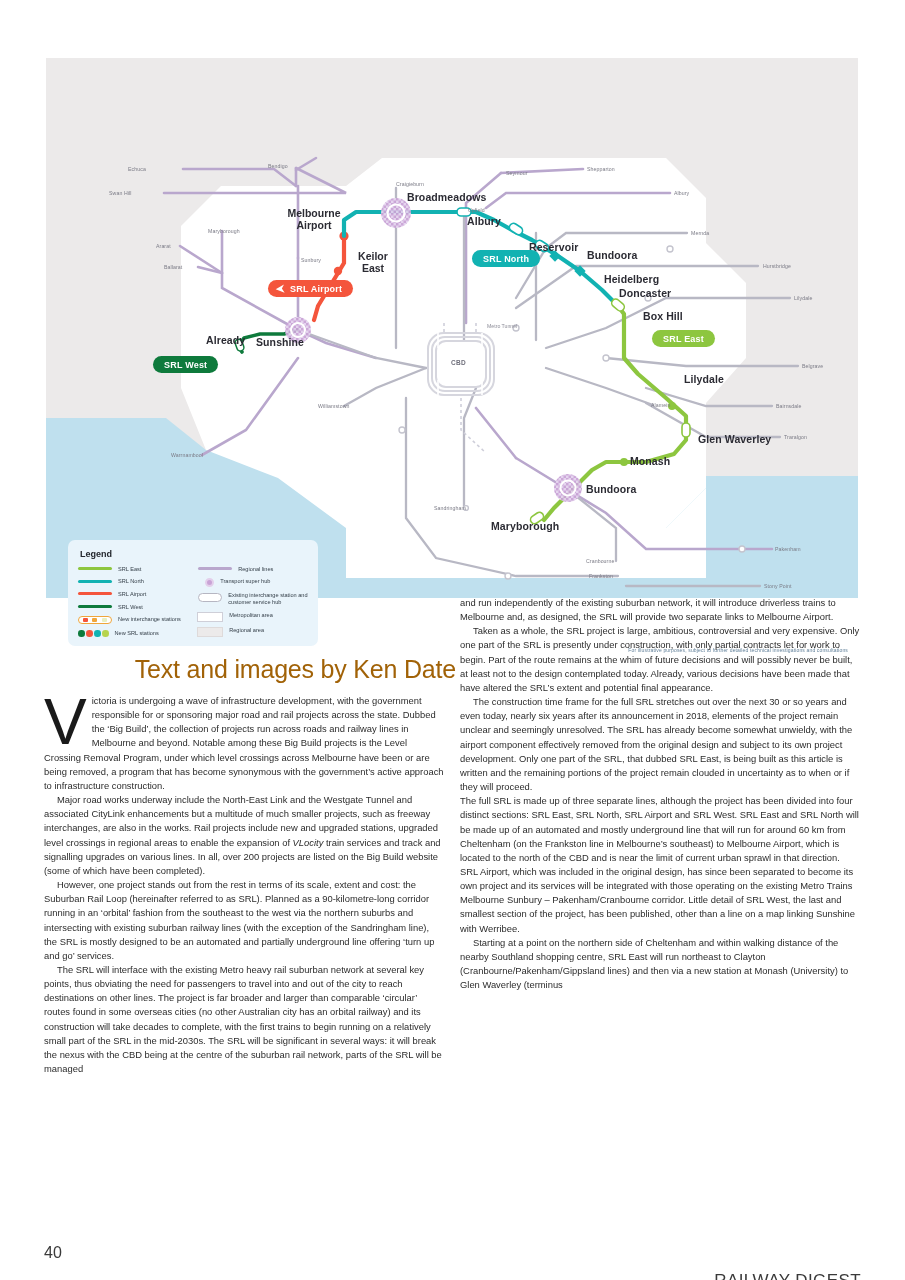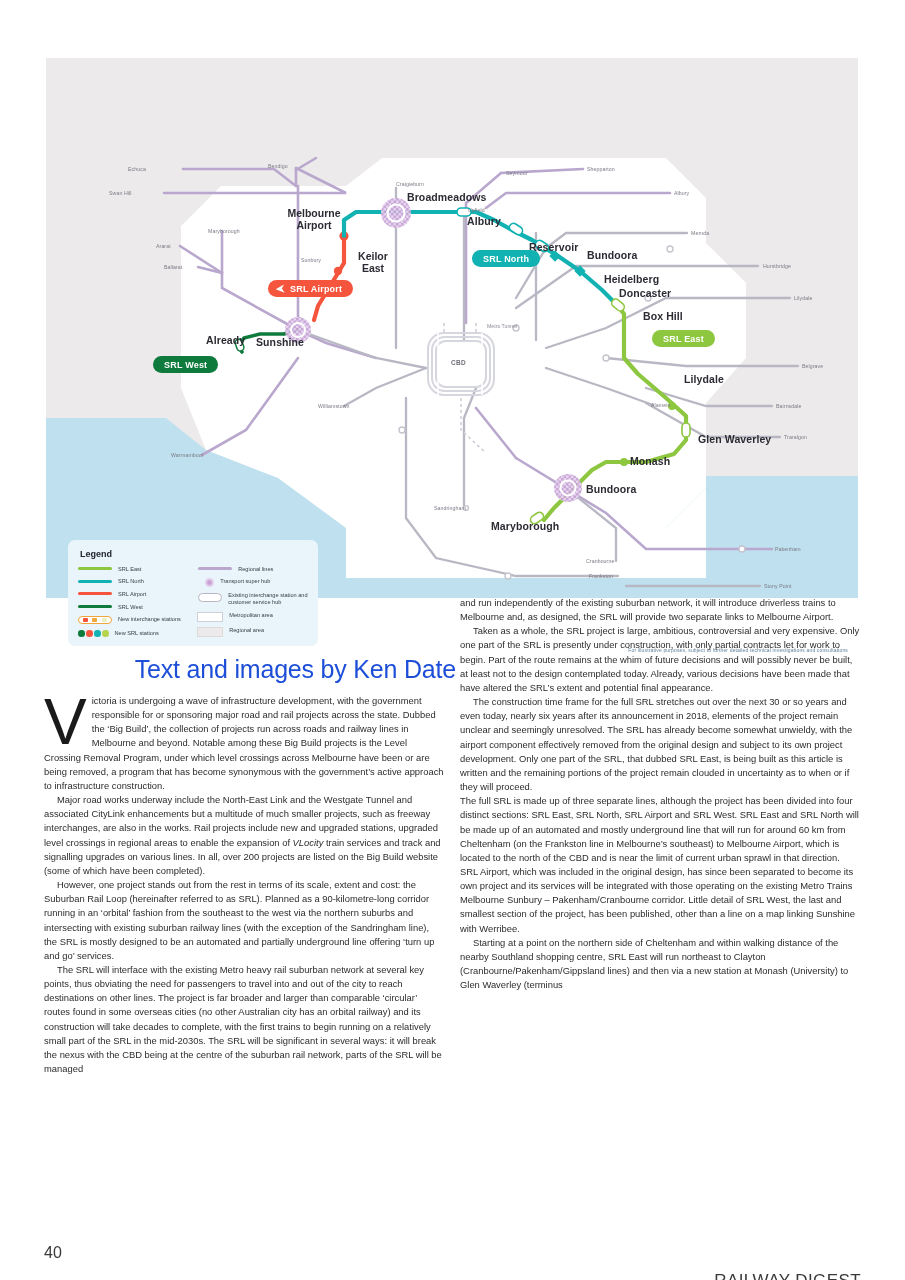--- a/index.html
+++ b/index.html
@@ -66,21 +66,21 @@
   .sw-stations i{width:6.5px;height:6.5px;border-radius:50%;display:block;}
 
   
   .headline{
     position:absolute;left:44px;top:612px;width:420px;
     font-size:38px;line-height:40px;font-weight:normal;
     color:#a5123f;letter-spacing:-.5px;
   }
   .subhead{
     position:absolute;left:44px;top:656px;width:420px;text-align:right;
-    font-size:25px;line-height:27px;color:#1d4ed8;font-weight:normal;
+    font-size:25px;line-height:27px;color:#a16207;font-weight:normal;
     letter-spacing:-.2px;padding-right:8px;box-sizing:border-box;
   }
 
   .col{
     position:absolute;width:400px;
     font-size:9.4px;line-height:14.15px;color:#2c2c2c;text-align:left;
   }
   .col.left{left:44px;top:694px;}
   .col.right{left:460px;top:596px;}
   .col p{margin:0;text-indent:13px;}

